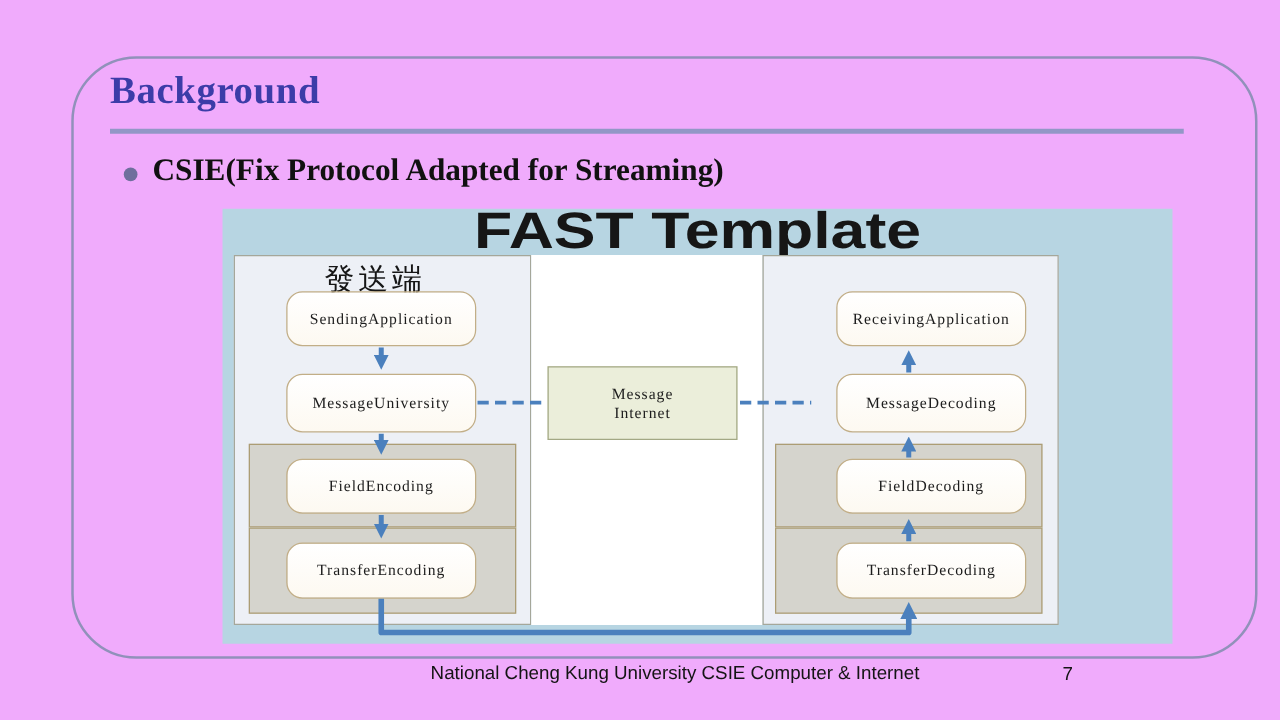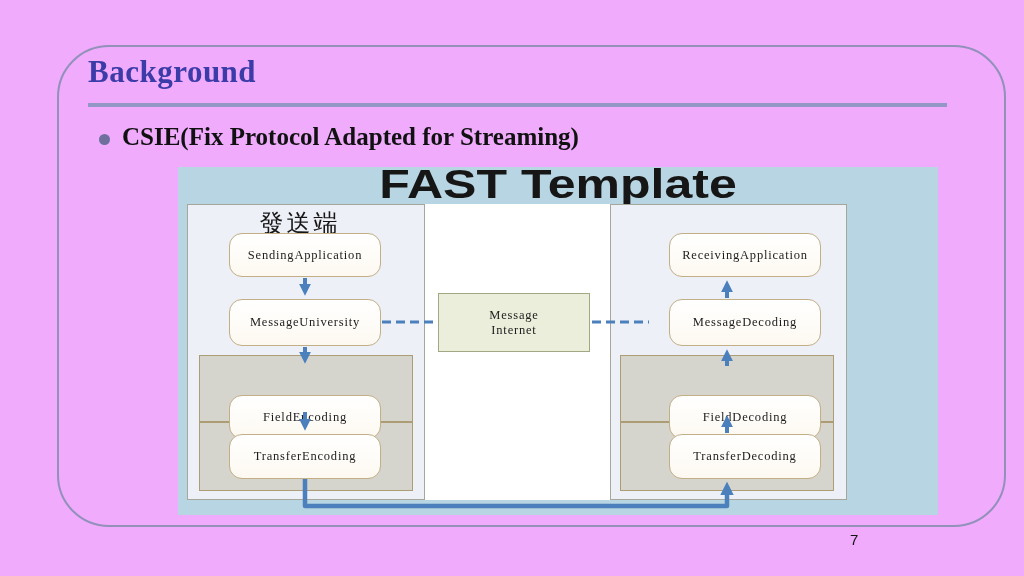--- a/index.html
+++ b/index.html
@@ -40,21 +40,21 @@
          border:1px solid var(--gray-panel-border);box-sizing:border-box;}
   .gp-l{left:21px;} .gp-r{left:442px;}
   .gp-a{top:188px;height:67px;} .gp-b{top:255px;height:69px;}
   .flowbox{position:absolute;width:152px;background:linear-gradient(#ffffff,#fdf9f1);
          border:1px solid var(--box-border);border-radius:13px;box-sizing:border-box;
          display:flex;align-items:center;justify-content:center;
          font-family:"Liberation Serif",serif;font-size:12.5px;line-height:15px;
          color:#1c1c1c;letter-spacing:0.8px;text-align:center;}
   .col-l{left:51px;} .col-r{left:491px;}
   .row1{top:66px;height:44px;} .row2{top:132px;height:47px;}
-  .row3{top:200px;height:44px;margin-top:28px;} .row4{top:267px;height:45px;}
+  .row3{top:200px;height:44px;} .row4{top:267px;height:45px;}
   .greenbox{position:absolute;left:260px;top:126px;width:152px;height:59px;
          background:var(--green-box-bg);border:1px solid var(--green-box-border);
          box-sizing:border-box;display:flex;flex-direction:column;align-items:center;
          justify-content:center;font-family:"Liberation Serif",serif;font-size:12.5px;
          line-height:15px;color:#1c1c1c;letter-spacing:0.8px;text-align:center;}
   .overlay{position:absolute;left:0;top:0;width:678px;height:348px;pointer-events:none;}
   .shaft{stroke:var(--arrow);stroke-width:4;fill:none;}
   .conn{stroke:var(--arrow);stroke-width:4.5;fill:none;stroke-linejoin:round;}
   .dash{stroke:var(--arrow);stroke-width:3;fill:none;stroke-dasharray:9 5;}
   
@@ -145,16 +145,17 @@
       <path class="shaft" d="M549,266 L549,253" marker-end="url(#ah)"></path>
 
       <path class="conn" d="M127,312 L127,339 L549,339 L549,320" marker-end="url(#ah)"></path>
 
       <path class="dash" d="M204,155 L258,155"></path>
       <path class="dash" d="M414,155 L471,155"></path>
     </svg>
   </div>
 
   <div class="footer">
+    <div>National Cheng Kung University CSIE Computer &amp; Internet</div>
   </div>
   <div class="pagenum">7</div>
 
 </div>
 
 </body></html>

